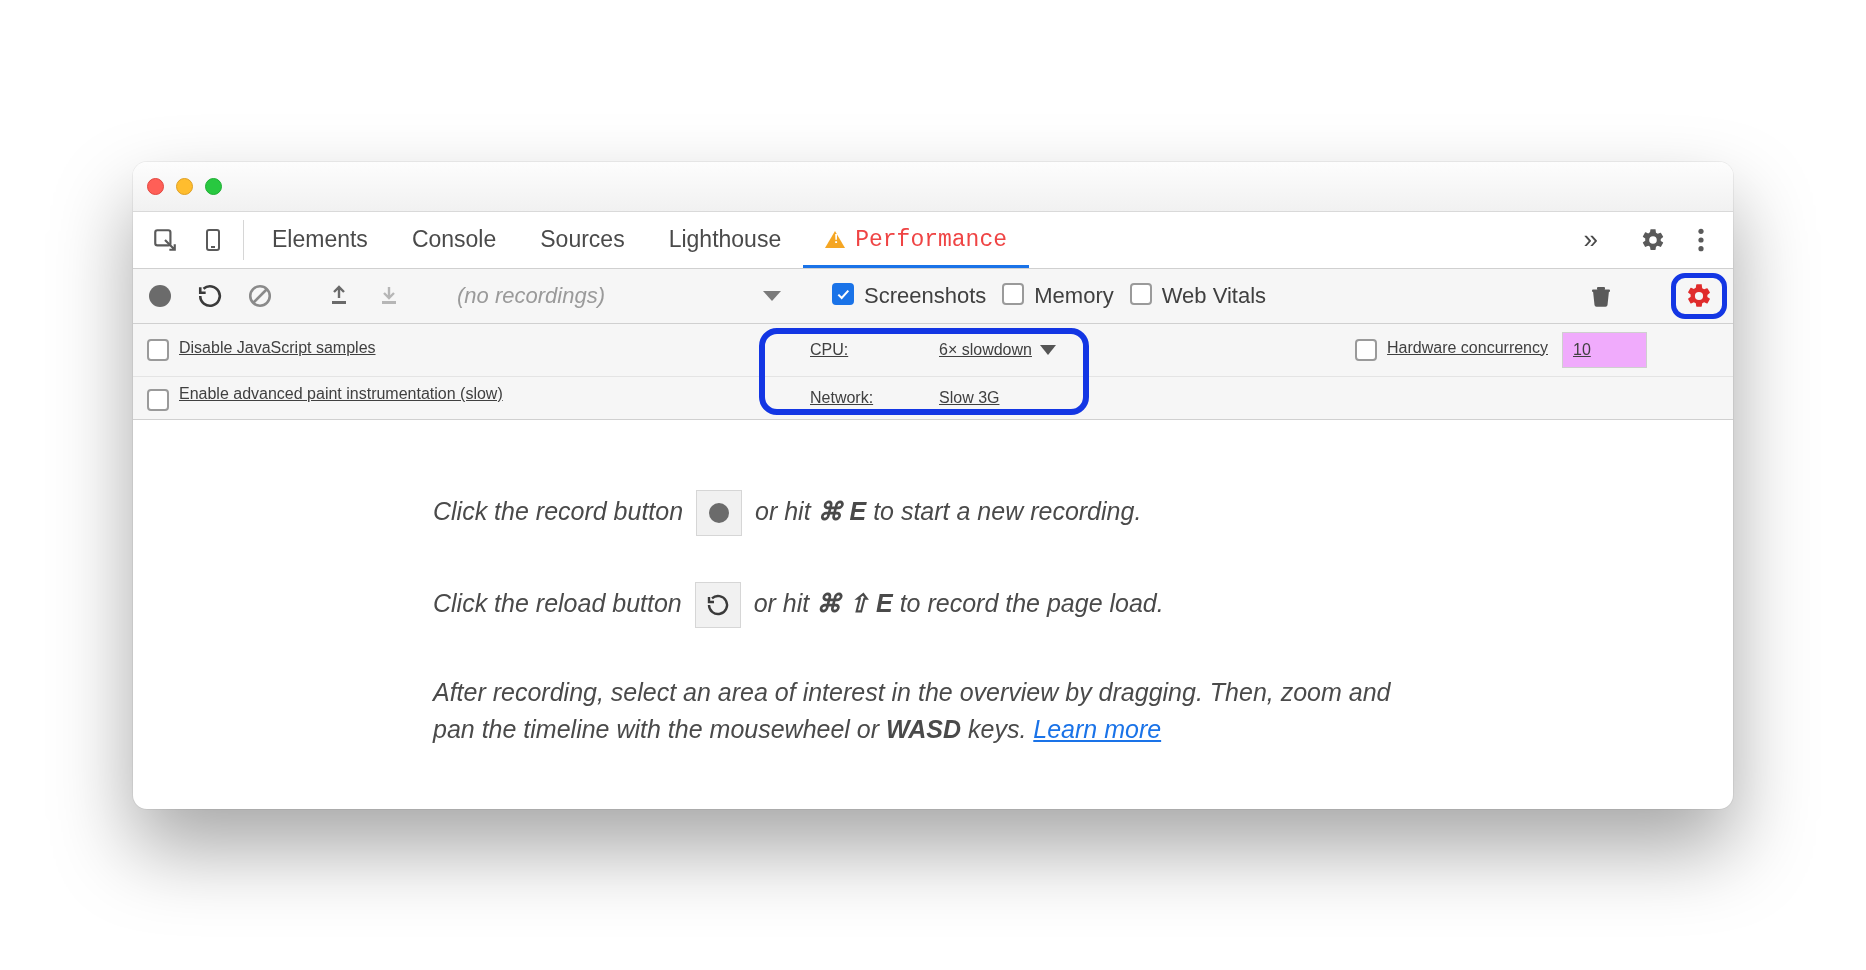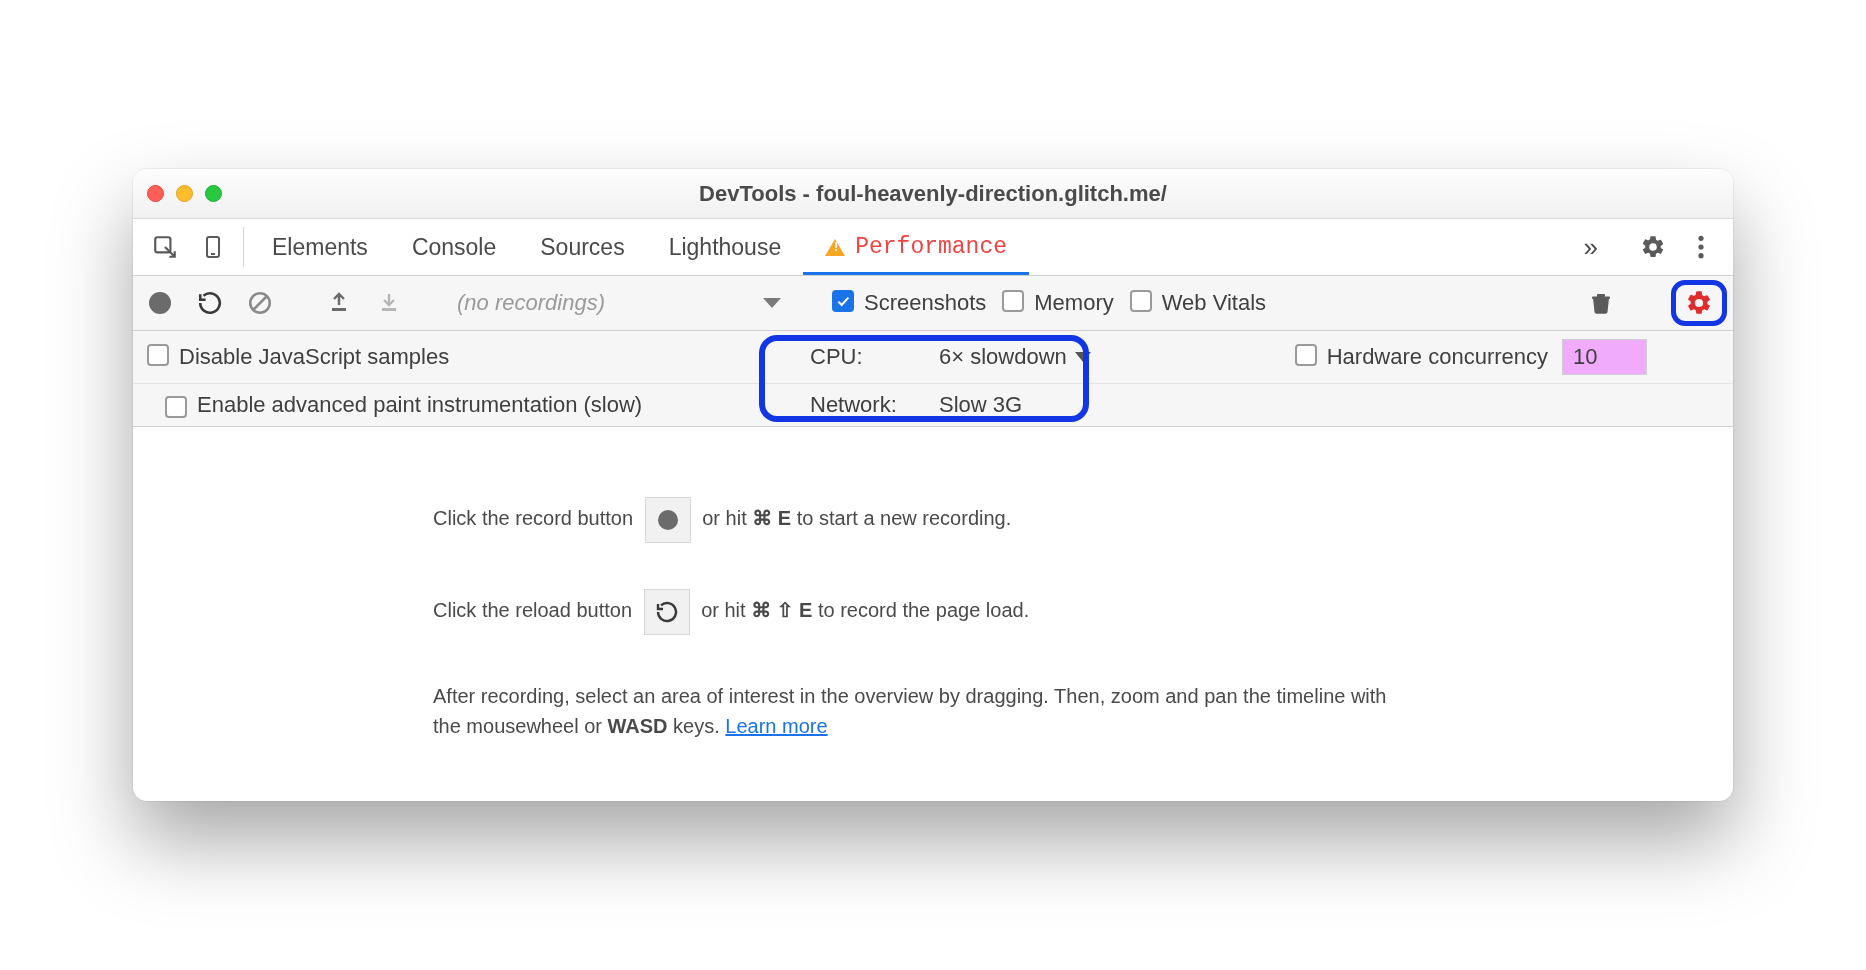--- a/index.html
+++ b/index.html
@@ -85,22 +85,23 @@
   .settings-highlight{
     position:absolute; right:6px; top:4px; bottom:4px; width:56px;
     border:5px solid #1336e4; border-radius:14px;
     display:flex;align-items:center;justify-content:center;
   }
 
   
   .opts{
     background:#f6f6f6;
     border-bottom:1px solid #d0d0d0;
-    font-size:22px; color:#404040;
+    font-size:16px; color:#404040;
     position:relative;
+    text-decoration:underline;
   }
   .opts .row{
     display:flex; align-items:center;
     padding: 8px 14px;
     gap:14px;
   }
   .opts .row + .row{ border-top:1px solid #e4e4e4; }
   .leftcol{ width:575px; display:flex; align-items:center; gap:14px;}
   .mid-label{ width:115px; text-align:left;}
   .mid-val{ min-width:200px; text-align:left; display:flex; align-items:center; gap:8px;}
@@ -109,21 +110,21 @@
   .throttle-highlight{
     position:absolute; left:626px; top:4px; bottom:4px; width:330px;
     border:6px solid #1336e4; border-radius:18px;
     pointer-events:none;
   }
   .dd-small{width:0;height:0;border-left:8px solid transparent;border-right:8px solid transparent;border-top:10px solid #555;}
 
   
   .content{
     padding: 70px 80px 50px;
-    font-size:20px; color:#4a4a4a; line-height:1.5;
+    font-size:25px; color:#4a4a4a; line-height:1.5;font-style:italic;
   }
   .content p{ margin: 0 0 46px 220px; max-width:980px;}
   .content p.last{margin-bottom:10px;}
   .inline-btn{
     display:inline-flex; align-items:center; justify-content:center;
     width:46px;height:46px;background:#f1f1f1;border:1px solid #d6d6d6;
     vertical-align:middle; margin:0 6px;
   }
   .kbd{font-weight:700;}
   a.link{color:#1a73e8; text-decoration:underline;}
@@ -135,21 +136,20 @@
 
 <div class="stage">
   <div class="window">
 
     <div class="titlebar">
       <div class="traffic">
         <div class="dot red"></div>
         <div class="dot yellow"></div>
         <div class="dot green"></div>
       </div>
-      <div class="title">DevTools - foul-heavenly-direction.glitch.me/</div>
     </div>
 
     <div class="tabs-row">
       <div class="iconbtn">
         <svg width="26" height="26" viewBox="0 0 24 24" fill="none" stroke="#5a5a5a" stroke-width="2">
             <rect x="3" y="3" width="14" height="14" rx="2"></rect>
             <path d="M12 12 L21 21 M21 16 L21 21 L16 21"></path>
           </svg>
       </div>
       <div class="iconbtn">
@@ -291,21 +291,21 @@
             <span>Hardware concurrency</span>
           </label>
           <div class="numbox">
               <span>10</span>
             </div>
           <div style="width:58px"></div>
         </div>
       </div>
       <div class="row">
         <div class="leftcol">
-          <label class="lbl" style="align-items:flex-start;margin-left:18px;">
+          <label class="lbl" style="align-items:flex-start;">
             <span class="chk" style="margin-top:4px;"></span>
             <span style="max-width:490px">Enable advanced paint instrumentation (slow)</span>
           </label>
         </div>
         <div style="width:60px"></div>
         <div class="mid-label">Network:</div>
         <div class="mid-val">
           <span>Slow 3G</span>
         </div>
       </div>

